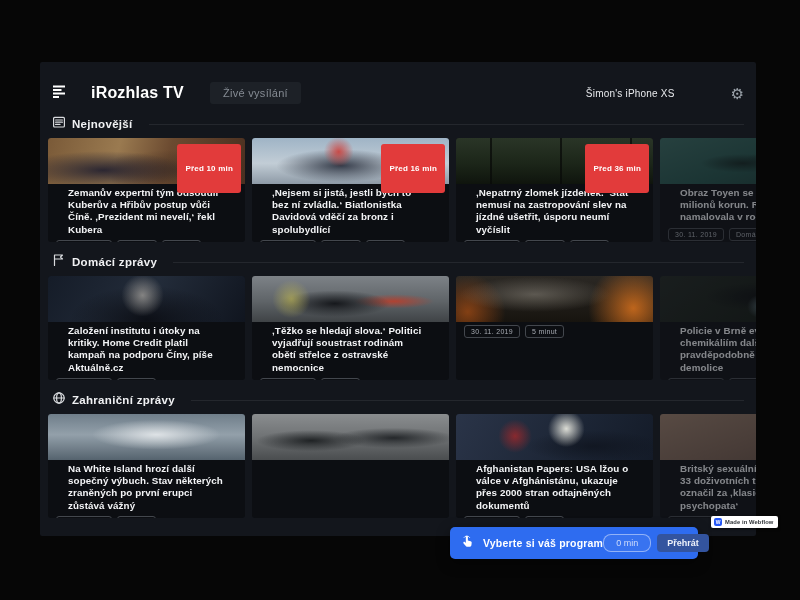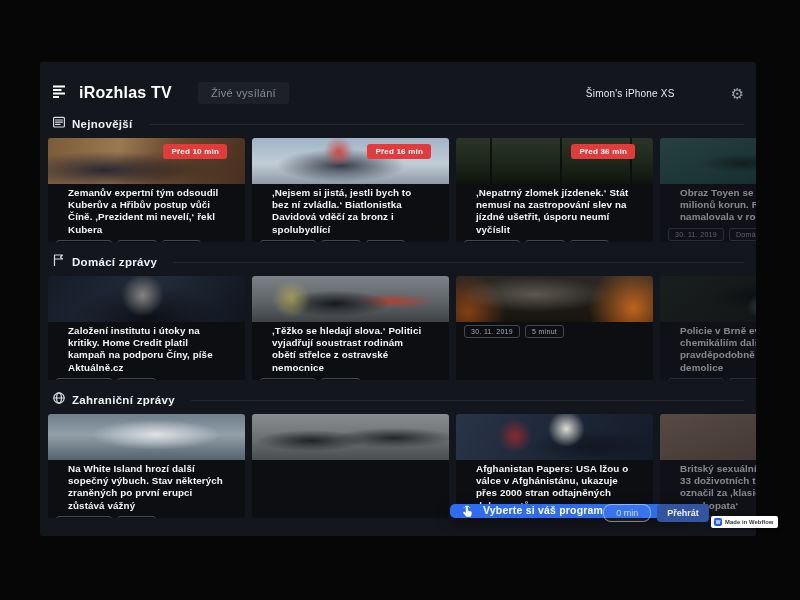--- a/index.html
+++ b/index.html
@@ -7,21 +7,21 @@
     width:800px;height:600px;background:#060606;position:relative;overflow:hidden;
     font-family:"Liberation Sans",sans-serif;-webkit-font-smoothing:antialiased;
   }
   .panel{
     position:absolute;left:40px;top:62px;width:716px;height:474px;
     background:#13161c;border-radius:2px;overflow:hidden;
     padding:18px 0 0 8px;box-sizing:border-box;
   }
   
   .topbar{display:flex;align-items:center;height:26px;margin:0 10px 10px 4px;}
-  .logo{display:flex;align-items:flex-start;gap:12px;cursor:pointer;}
+  .logo{display:flex;align-items:flex-start;gap:24px;cursor:pointer;}
   .logo-name{color:#fff;font-size:16px;font-weight:700;letter-spacing:.2px;}
   .live-btn{
     margin-left:26px;background:#1d2127;color:#858b93;border:none;border-radius:3px;
     font-size:11px;padding:5px 13px;letter-spacing:.3px;font-family:inherit;
   }
   .spacer{flex:1;}
   .device{color:#e7e9ec;font-size:10px;letter-spacing:.2px;}
   .gear{color:#99a0a8;font-size:15px;line-height:1;margin-left:56px;margin-right:2px;cursor:pointer;}
   
   .sec-head{display:flex;align-items:center;margin:8px 12px 6px 4px;height:16px;}
@@ -30,22 +30,22 @@
   .sec-rule{flex:1;height:1px;background:#24272d;margin-left:16px;}
   
   .row{display:flex;gap:7px;width:830px;margin-bottom:12px;}
   .card{
     width:197px;flex:none;background:#0c0e12;border-radius:3px;overflow:hidden;
     height:104px;cursor:pointer;
   }
   .card.dim{opacity:.5;}
   .thumb{height:46px;position:relative;}
   .badge{
-    position:absolute;top:6px;right:18px;background:#e23b3b;color:#fff;
-    font-size:8px;font-weight:700;letter-spacing:.2px;padding:3px 8px;border-radius:3px;
+    position:absolute;top:6px;right:4px;background:#e23b3b;color:#fff;
+    font-size:8px;font-weight:700;letter-spacing:.2px;padding:20px 8px;border-radius:3px;
   }
   .card-body{padding:3px 8px 0;}
   .title{
     margin:0 12px 4px;color:#f3f4f6;font-size:9.8px;font-weight:600;line-height:12.2px;
     letter-spacing:.1px;
   }
   .tags{display:flex;gap:5px;}
   .tag{
     border:1px solid #43474d;color:#a6aab1;font-size:7px;letter-spacing:.3px;
     padding:2px 6px;border-radius:3px;white-space:nowrap;
@@ -58,22 +58,22 @@
   .t1_0{background:radial-gradient(circle at 48% 42%,rgba(150,148,145,.85),transparent 20%),radial-gradient(ellipse at 50% 95%,rgba(10,12,18,.9),transparent 55%),linear-gradient(120deg,#151c28,#232c3a 50%,#10151f);}
   .t1_1{background:radial-gradient(circle at 20% 50%,rgba(200,190,80,.6),transparent 12%),radial-gradient(ellipse at 42% 60%,rgba(18,20,24,.95),transparent 34%),radial-gradient(ellipse at 72% 55%,rgba(190,60,40,.85),transparent 20%),linear-gradient(180deg,#7d8287,#5f6468 55%,#3f4346);}
   .t1_2{background:radial-gradient(ellipse at 40% 40%,rgba(140,135,125,.55),transparent 45%),radial-gradient(circle at 90% 70%,rgba(230,120,30,.8),transparent 25%),radial-gradient(circle at 6% 78%,rgba(200,90,20,.6),transparent 20%),linear-gradient(180deg,#2b2824,#17140f);}
   .t1_3{background:radial-gradient(circle at 50% 66%,rgba(120,150,160,.5),transparent 11%),radial-gradient(ellipse at 56% 45%,rgba(8,8,10,.92),transparent 42%),linear-gradient(140deg,#202620,#141a14 55%,#0d100d);}
   .t2_0{background:radial-gradient(ellipse at 55% 45%,rgba(235,238,240,.85),transparent 42%),linear-gradient(180deg,#6f7e8a,#93a0aa 45%,#55636e);}
   .t2_1{background:radial-gradient(ellipse at 30% 58%,rgba(25,28,30,.92),transparent 28%),radial-gradient(ellipse at 72% 52%,rgba(30,33,36,.92),transparent 30%),linear-gradient(180deg,#8a8d8f,#6f7274 50%,#4a4d4f);}
   .t2_2{background:radial-gradient(circle at 56% 32%,rgba(240,240,230,.9),transparent 16%),radial-gradient(circle at 30% 48%,rgba(180,40,40,.7),transparent 12%),radial-gradient(ellipse at 70% 70%,rgba(15,20,30,.8),transparent 35%),linear-gradient(120deg,#2a3448,#1c2535 60%,#141b28);}
   .t2_3{background:radial-gradient(circle at 56% 38%,rgba(40,30,25,.6),transparent 9%),linear-gradient(160deg,#9c7f6b,#7d6253 55%,#5d493e);}
   
   .player-bar{
-    position:absolute;left:450px;top:504px;width:248px;height:14px;z-index:10;
-    background:#2e6cf0;border-radius:5px;display:flex;align-items:flex-start;
+    position:absolute;left:450px;top:527px;width:248px;height:32px;z-index:10;
+    background:#2e6cf0;border-radius:5px;display:flex;align-items:center;
     padding:0 5px 0 10px;box-sizing:border-box;box-shadow:0 4px 14px rgba(0,0,0,.45);
   }
   .player-prompt{color:#fff;font-size:10.5px;font-weight:700;letter-spacing:.2px;margin-left:8px;white-space:nowrap;}
   .duration-btn{
     margin-left:auto;background:rgba(255,255,255,.05);border:1px solid rgba(255,255,255,.45);
     color:#cfdcfb;font-size:9px;padding:3px 12px;border-radius:8px;font-family:inherit;white-space:nowrap;
   }
   .play-btn{
     margin-left:6px;background:#33549f;border:none;color:#eef2fb;font-weight:700;
     font-size:9px;padding:4px 10px;border-radius:4px;font-family:inherit;white-space:nowrap;cursor:pointer;

